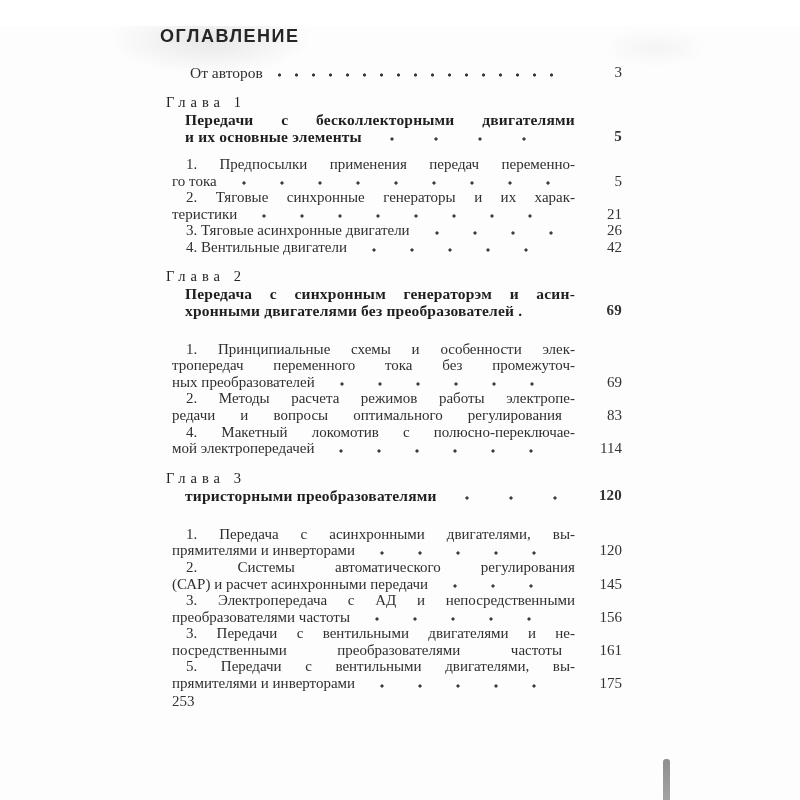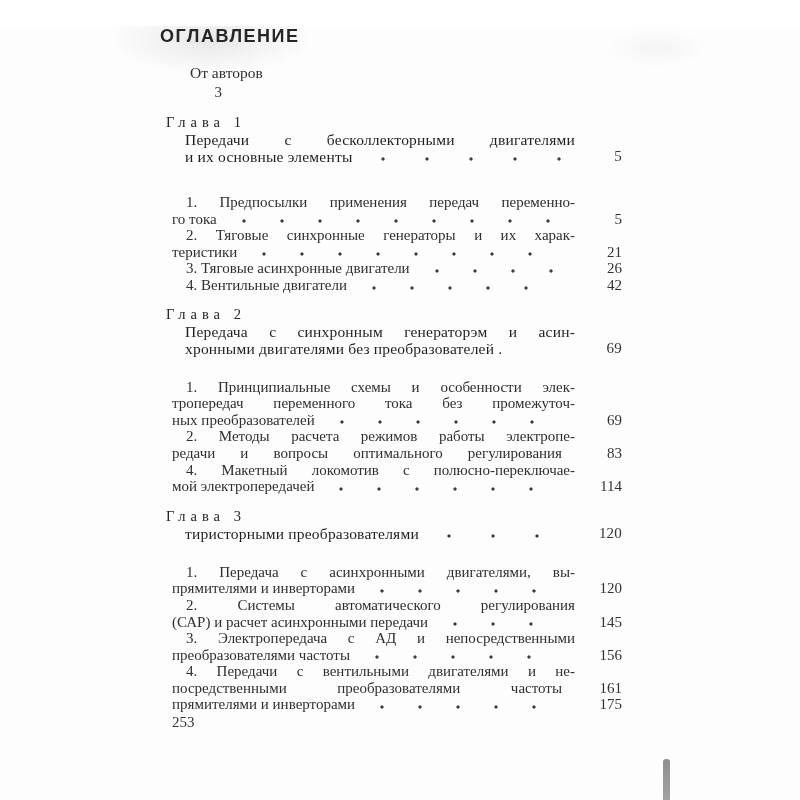--- a/index.html
+++ b/index.html
@@ -25,30 +25,30 @@
     letter-spacing:1.5px;text-align:left;color:#262626;
   }
   .front{margin-top:18px;}
   .chapter-heading{
     position:relative;left:-6px;width:403px;
     font-size:14.5px;line-height:17px;letter-spacing:5px;color:#242424;
   }
   .ch1-heading{margin-top:13px;}
   .ch2-heading{margin-top:12px;}
   .ch3-heading{margin-top:13px;}
-  .chapter-title{font-weight:400;color:#1f1f1f;letter-spacing:.2px;}
+  .chapter-title{font-weight:700;color:#1f1f1f;letter-spacing:.2px;}
   .items{margin-top:22px;}
-  .ch1-items{margin-top:29px;}
+  .ch1-items{margin-top:11px;}
   .row{display:flex;width:450px;line-height:16.6px;font-size:15px;}
   .jline{
     width:403px;box-sizing:border-box;line-height:16.6px;font-size:15px;
     text-align:justify;text-align-last:justify;
   }
   .chapter-title .row,.chapter-title .jline{font-size:15.5px;line-height:17px;}
-  .front .row{font-size:15.5px;line-height:17px;flex-direction:column;}
+  .front .row{font-size:15.5px;line-height:17px;}
   .ind13{padding-left:13px;}
   .ind14 .txt:first-child{padding-left:14px;}
   .jline.ind14{padding-left:14px;}
   .ind18 .txt:first-child{padding-left:18px;}
   .txt{white-space:nowrap;}
   .txt.fill{flex:1;white-space:normal;text-align:justify;text-align-last:justify;margin-right:10px;}
   .leader{
     flex:1;align-self:flex-end;height:6px;margin:0 10px 3px 8px;
     background-image:radial-gradient(circle,#3c3c3c 1.3px, rgba(0,0,0,0) 1.9px);
     background-size:38px 6px;background-position:left center;background-repeat:repeat-x;
@@ -186,27 +186,28 @@
     </div>
     <div>
       <div class="jline ind14">3. Электропередача с АД и непосредственными</div>
       <div class="row">
         <span class="txt">преобразователями частоты</span>
         <span class="leader"></span>
         <span class="pg">156</span>
       </div>
     </div>
     <div>
-      <div class="jline ind14">4. Передачи с вентильными двигателями и не-</div>
+      <div class="jline ind14">3. Передачи с вентильными двигателями и не-</div>
       <div class="row">
         <span class="txt fill">посредственными преобразователями частоты</span>
         <span class="pg">161</span>
       </div>
     </div>
     <div>
+      <div class="jline ind14">5. Передачи с вентильными двигателями, вы-</div>
       <div class="row">
         <span class="txt">прямителями и инверторами</span>
         <span class="leader"></span>
         <span class="pg">175</span>
       </div>
     </div>
   </div>
 
   <div class="footer-page">253</div>
 

